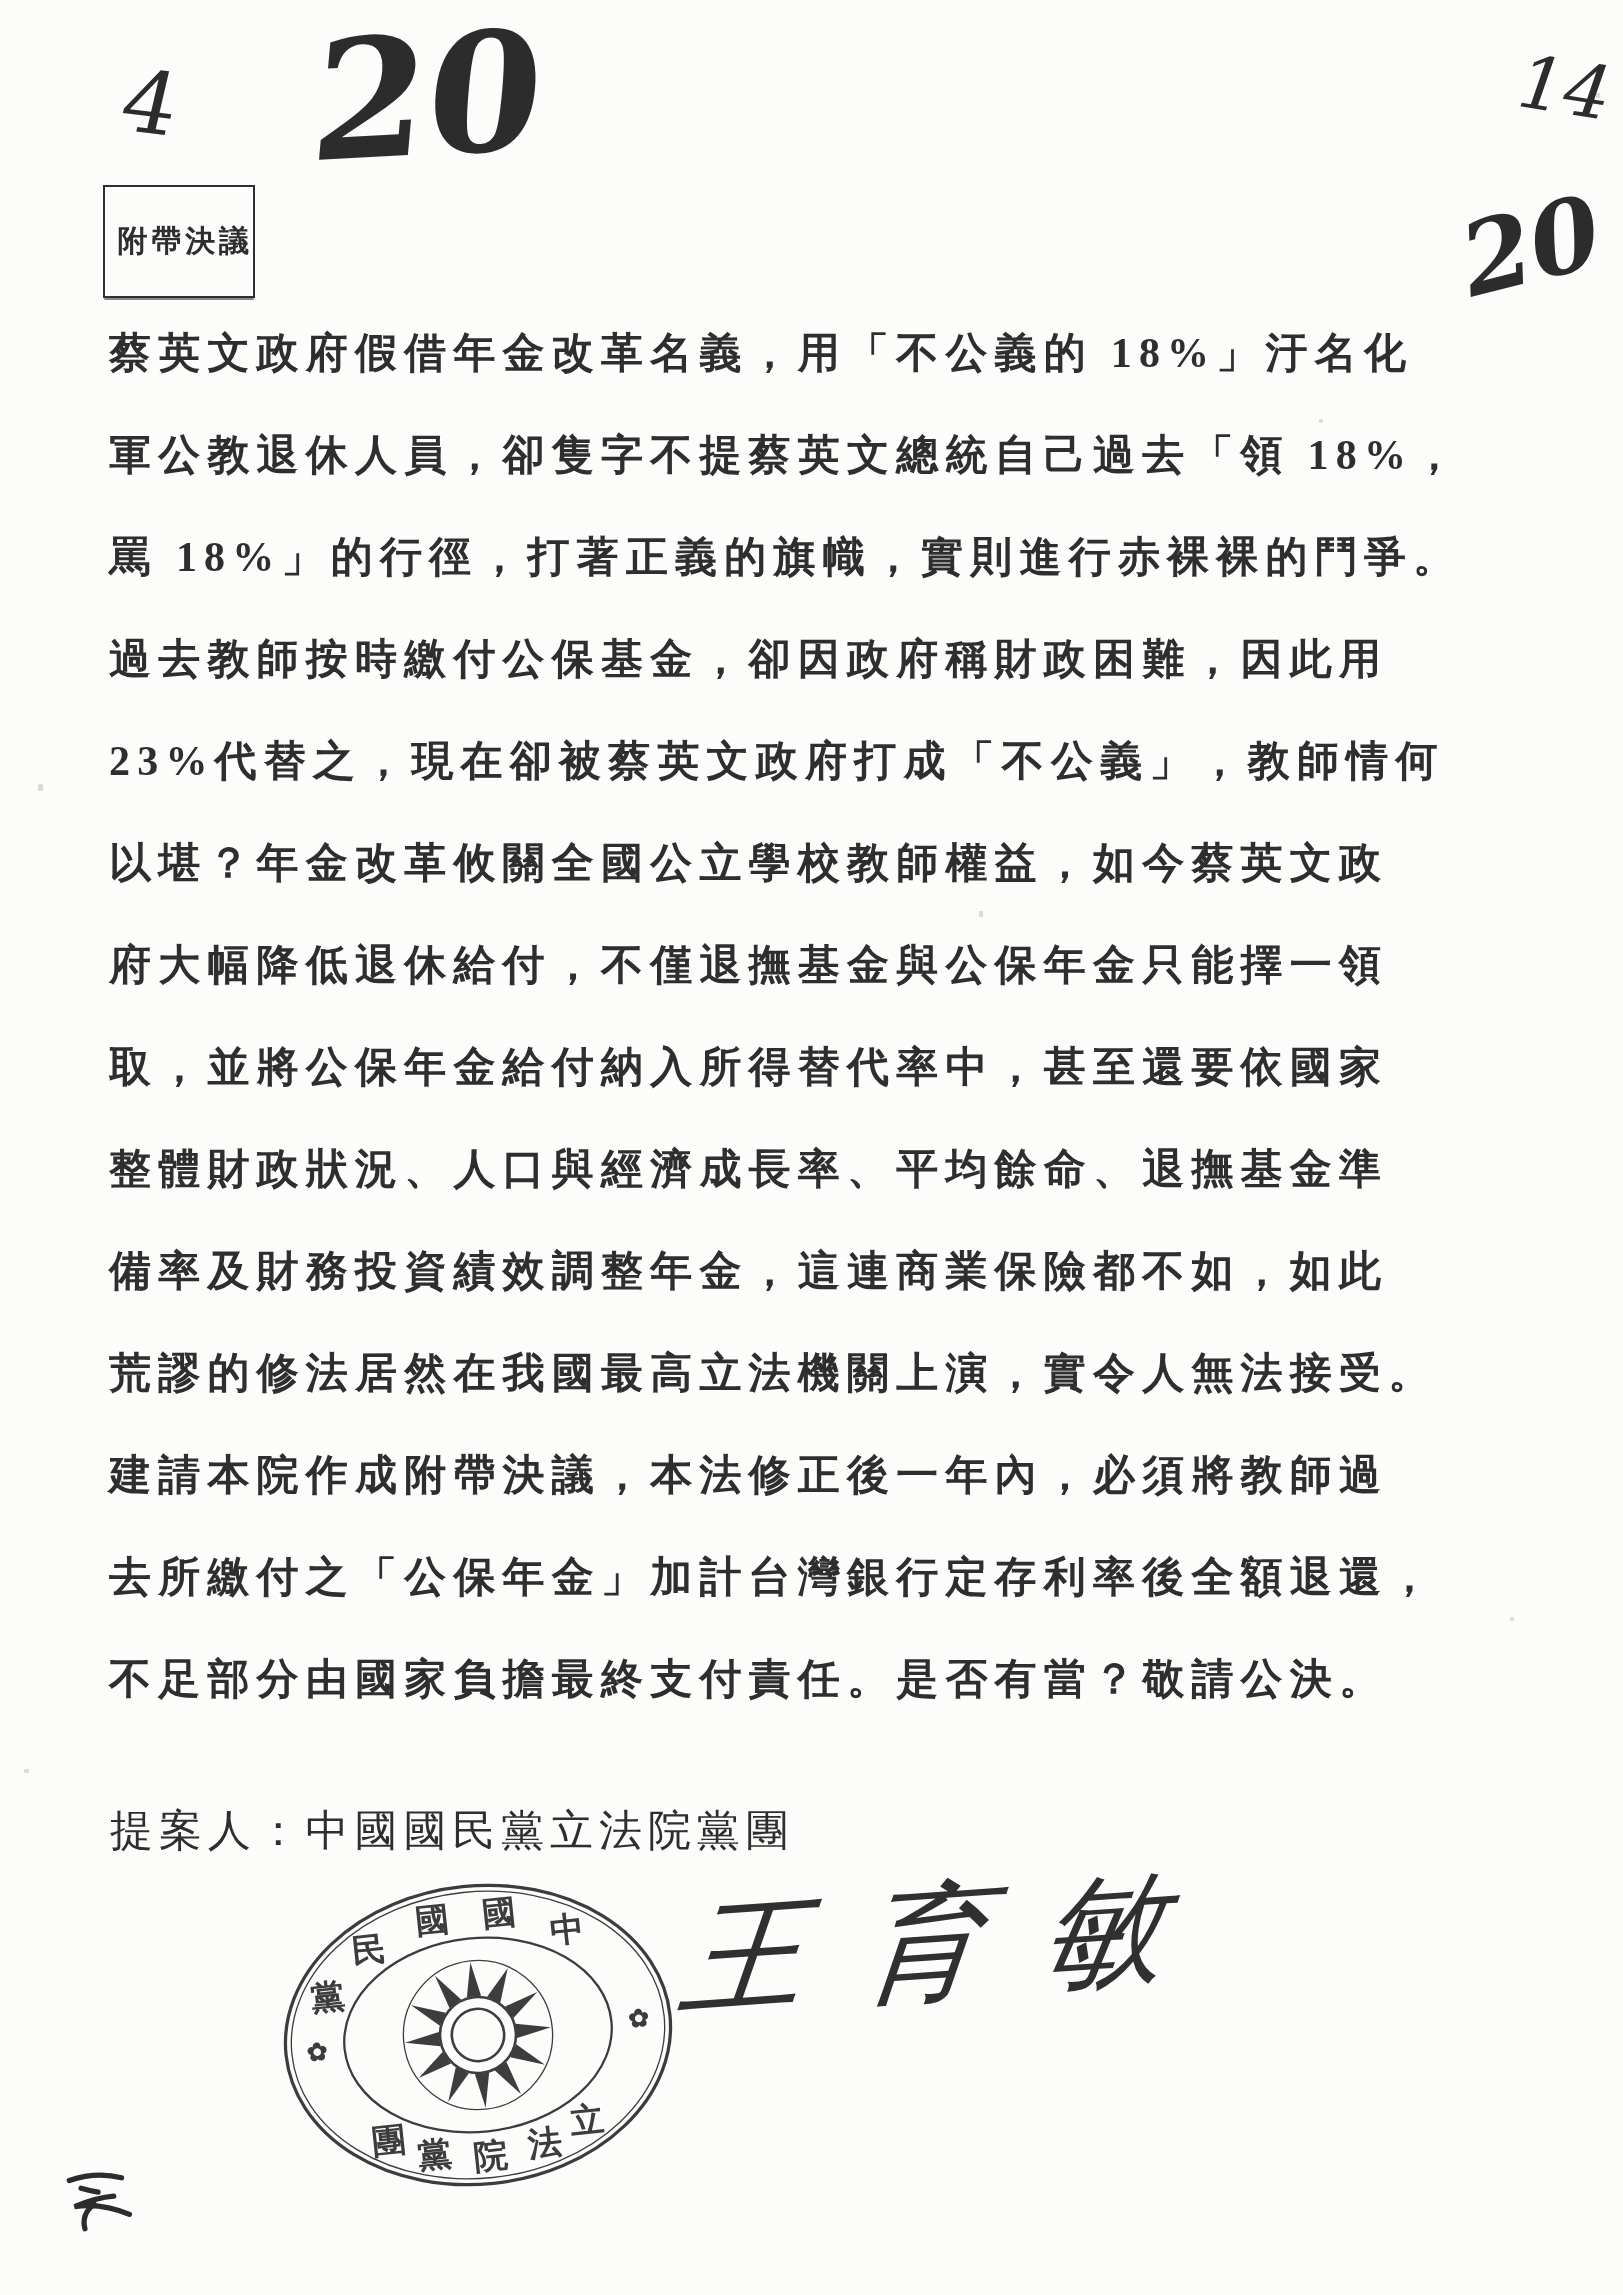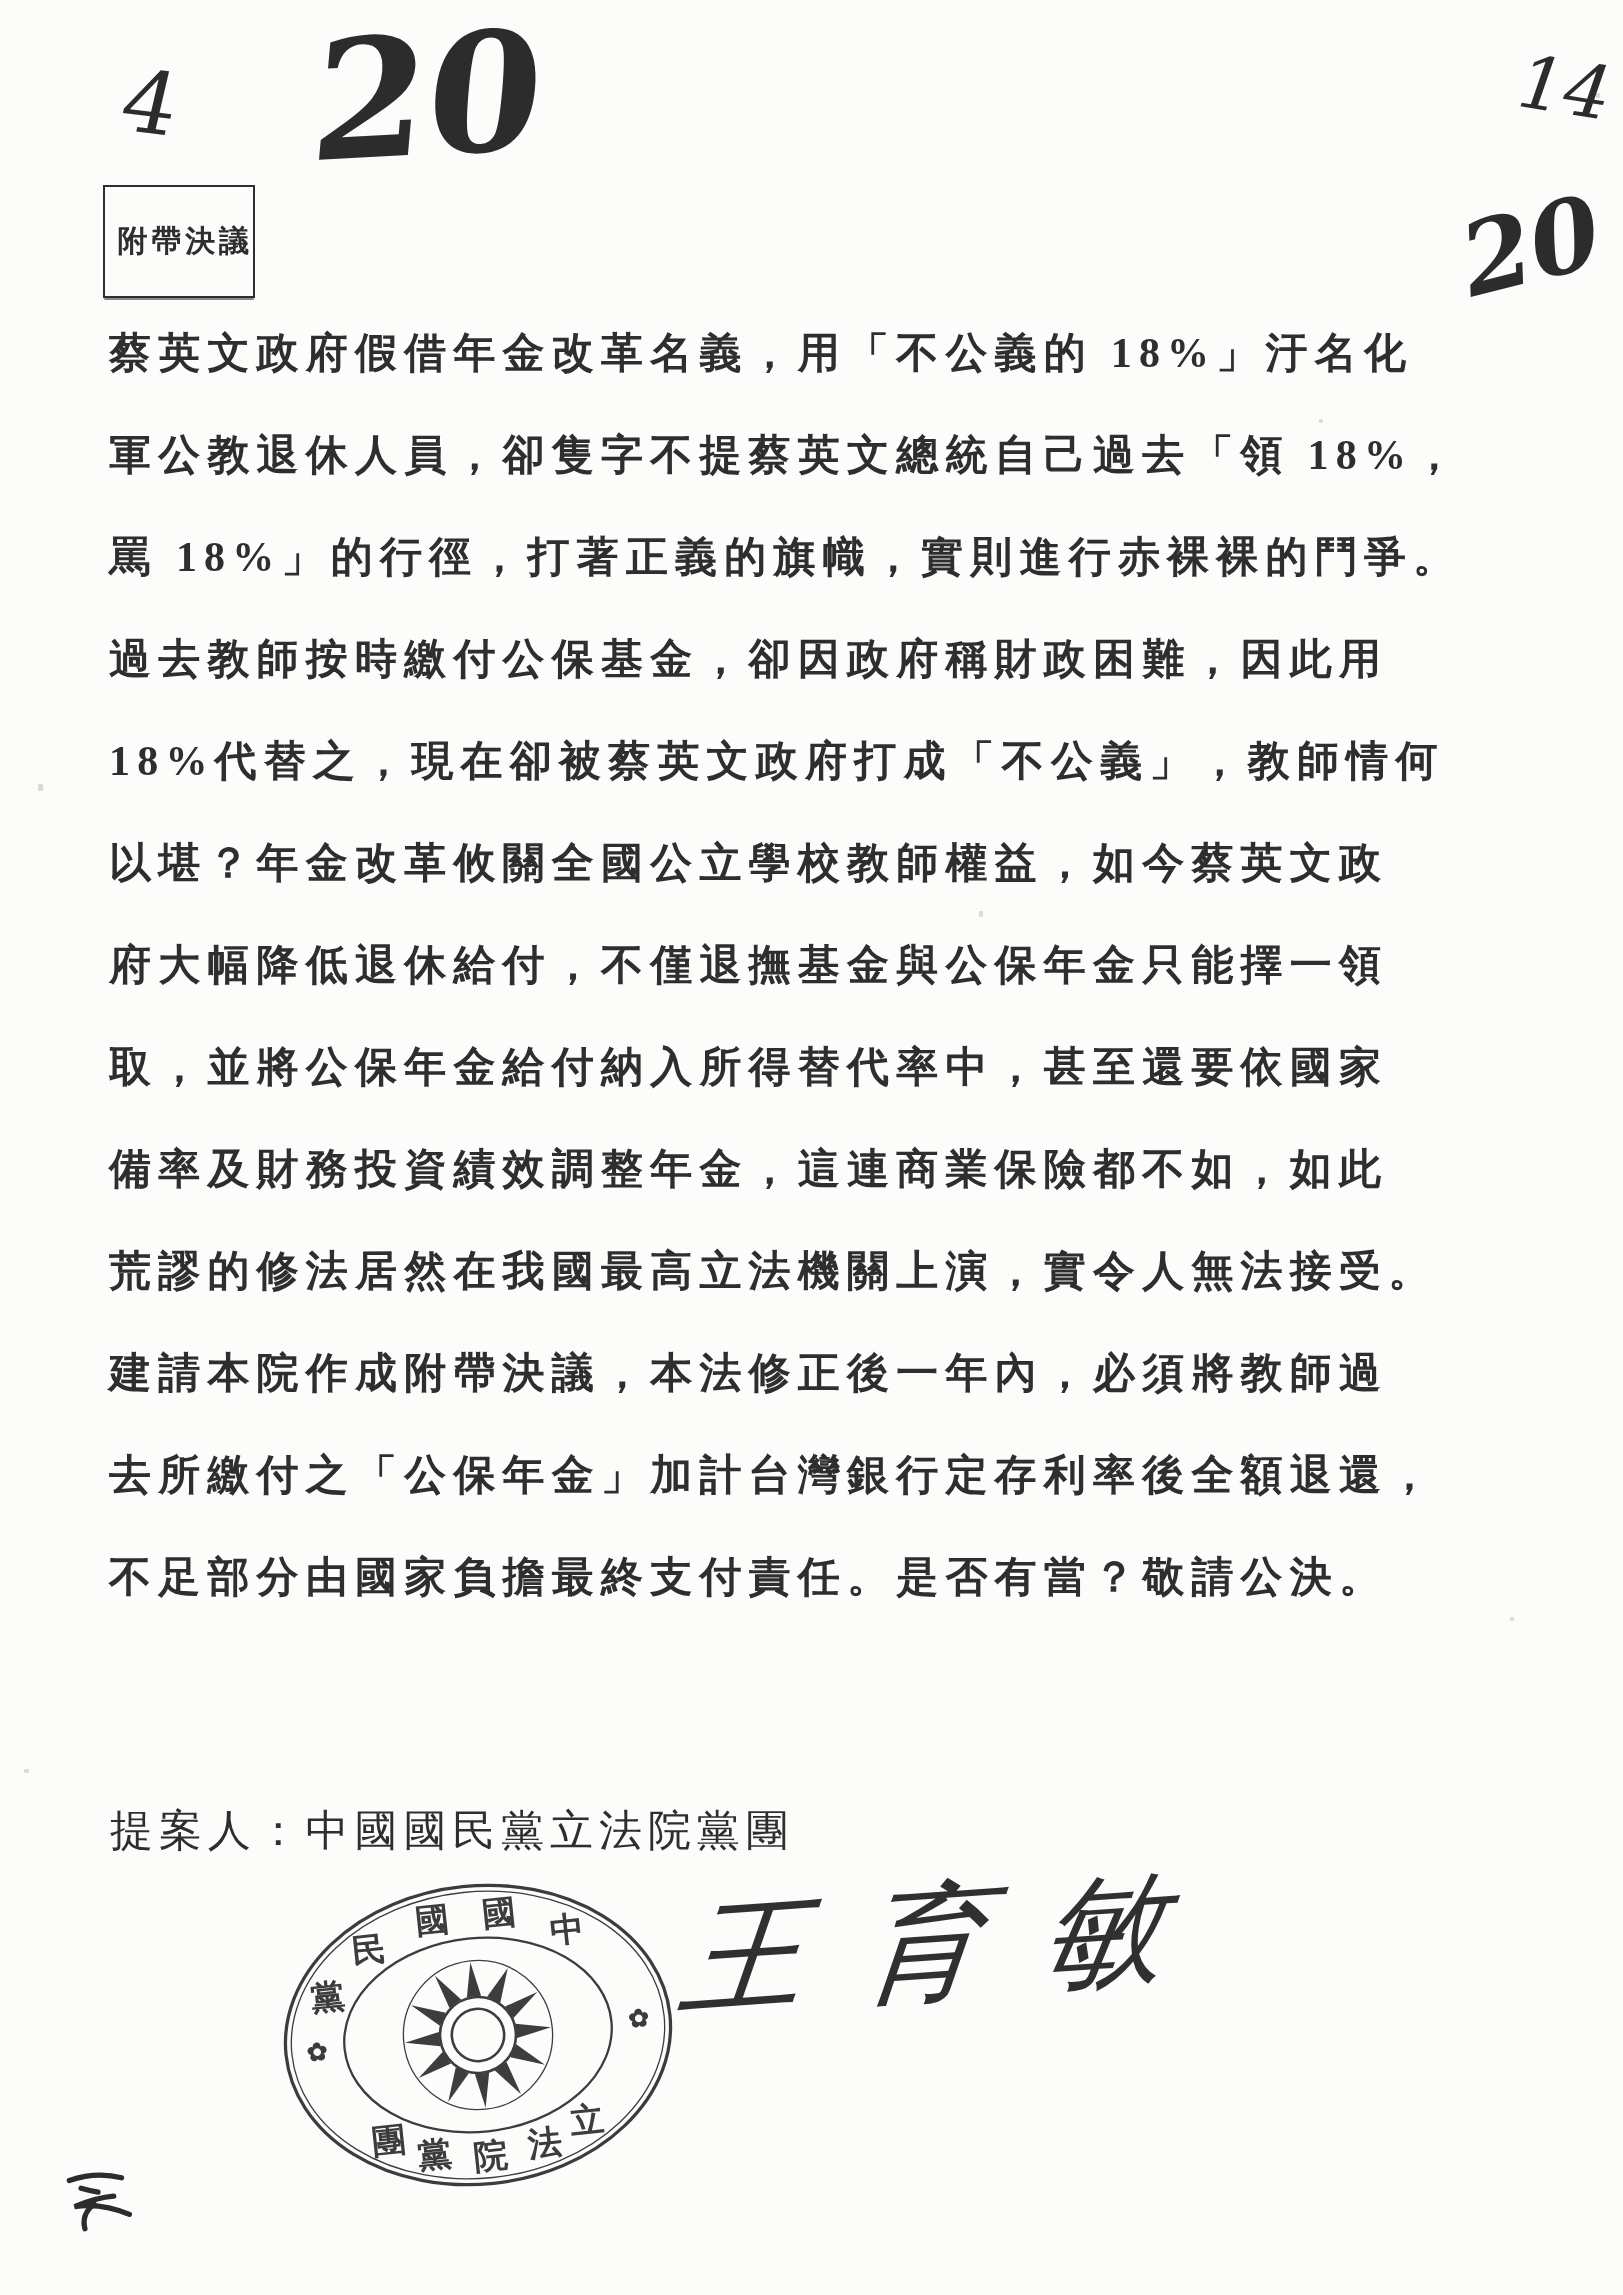--- a/index.html
+++ b/index.html
@@ -80,24 +80,25 @@
 
   <div class="title-box">
     <span>附帶決議</span>
   </div>
 
   <div class="body-text">
     <div class="line">蔡英文政府假借年金改革名義，用「不公義的 18%」汙名化</div>
     <div class="line">軍公教退休人員，卻隻字不提蔡英文總統自己過去「領 18%，</div>
     <div class="line">罵 18%」的行徑，打著正義的旗幟，實則進行赤裸裸的鬥爭。</div>
     <div class="line">過去教師按時繳付公保基金，卻因政府稱財政困難，因此用</div>
-    <div class="line">18%代替之，現在卻被蔡英文政府打成「不公義」，教師情何</div>
+    <div class="line">23%代替之，現在卻被蔡英文政府打成「不公義」，教師情何</div>
     <div class="line">以堪？年金改革攸關全國公立學校教師權益，如今蔡英文政</div>
     <div class="line">府大幅降低退休給付，不僅退撫基金與公保年金只能擇一領</div>
     <div class="line">取，並將公保年金給付納入所得替代率中，甚至還要依國家</div>
+    <div class="line">整體財政狀況、人口與經濟成長率、平均餘命、退撫基金準</div>
     <div class="line">備率及財務投資績效調整年金，這連商業保險都不如，如此</div>
     <div class="line">荒謬的修法居然在我國最高立法機關上演，實令人無法接受。</div>
     <div class="line">建請本院作成附帶決議，本法修正後一年內，必須將教師過</div>
     <div class="line">去所繳付之「公保年金」加計台灣銀行定存利率後全額退還，</div>
     <div class="line">不足部分由國家負擔最終支付責任。是否有當？敬請公決。</div>
   </div>
 
   <div class="proposer">提案人：中國國民黨立法院黨團</div>
 
   <svg class="seal" viewBox="0 0 620 480" xmlns="http://www.w3.org/2000/svg">

